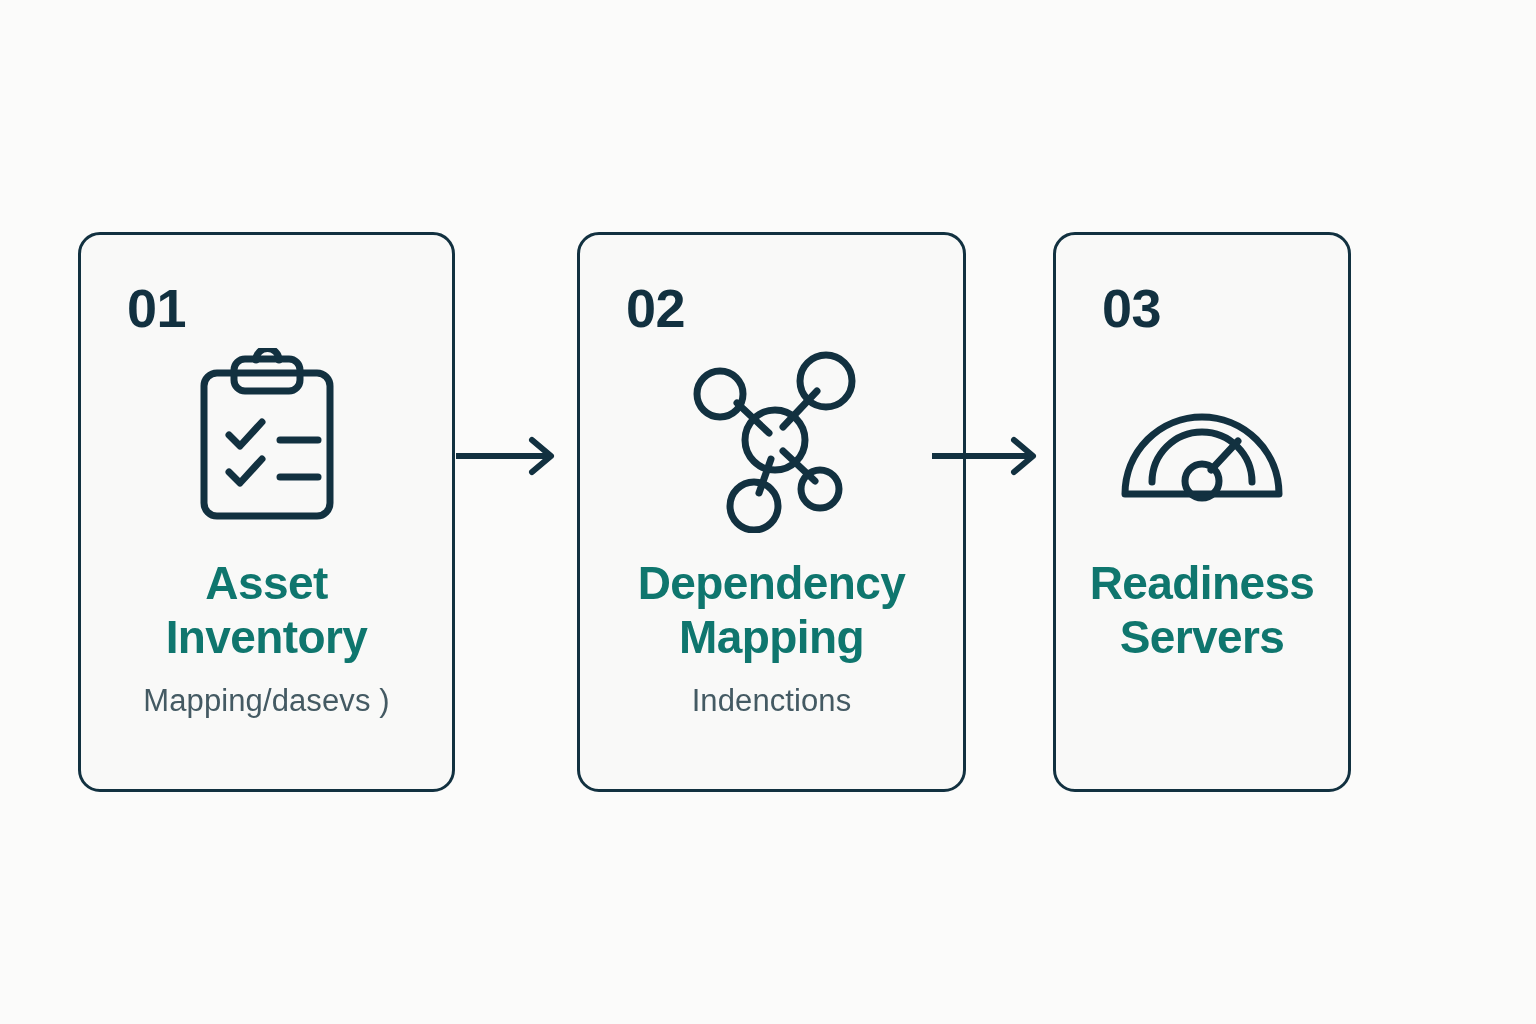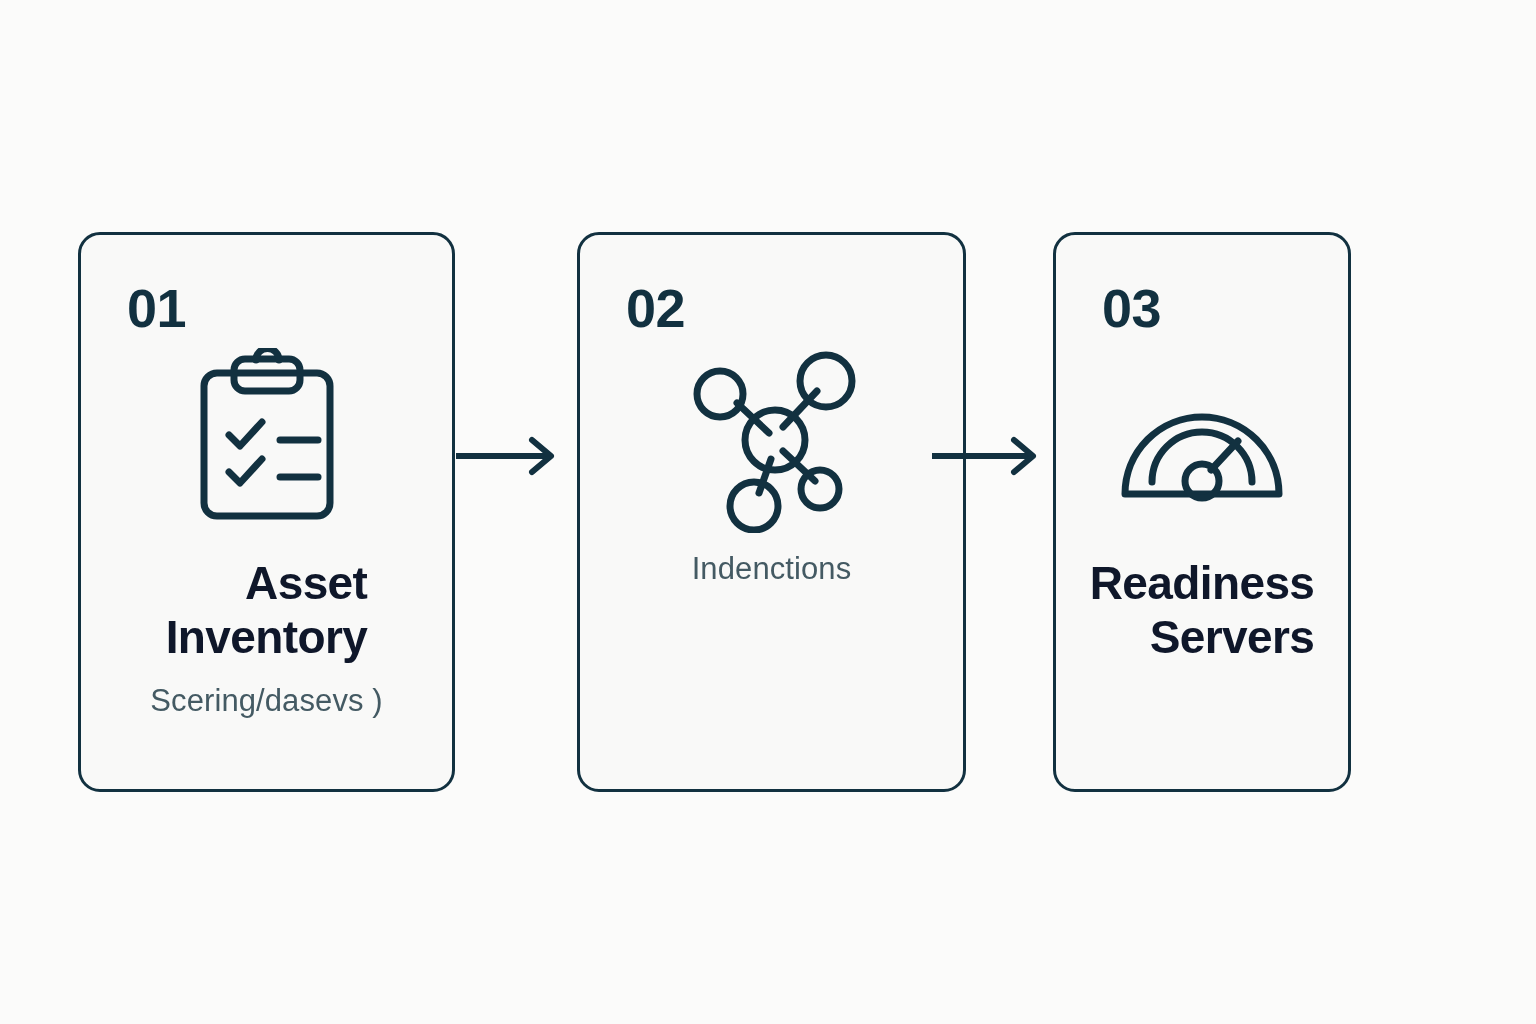--- a/index.html
+++ b/index.html
@@ -43,23 +43,23 @@
     display:flex;
     align-items:center;
     justify-content:center;
   }
   .icon-wrap svg{display:block;}
 
   .card-title{
     margin-top:24px;
     font-size:46px;
     font-weight:700;
-    color:#0f172a;
+    color:#0f766e;
     line-height:1.17;
-    text-align:right;
+    text-align:center;
     letter-spacing:-0.6px;
     padding:0 10px;
     white-space:pre-line;
   }
   .card-subtitle{
     margin-top:18px;
     font-size:31px;
     font-weight:400;
     color:#445a63;
     text-align:center;
@@ -90,21 +90,21 @@
         <path d="M64 12 a11.5 11.5 0 0 1 23 0"></path>
         <path d="M37 87 l11 11 l22 -24"></path>
         <path d="M37 124 l11 11 l22 -24"></path>
         <line x1="88" y1="92" x2="126" y2="92"></line>
         <line x1="88" y1="129" x2="126" y2="129"></line>
       </svg>
     </div>
 
     <div class="card-title">Asset
 Inventory</div>
-    <div class="card-subtitle">Scering/dasevs )</div>
+    <div class="card-subtitle">Mapping/dasevs )</div>
   </div>
 
   <div class="arrow arrow-1">
     <svg width="104" height="40" viewBox="0 0 104 40" fill="none" stroke="#123140" stroke-width="6" stroke-linecap="round" stroke-linejoin="round">
       <line x1="0" y1="20" x2="92" y2="20"></line>
       <polyline points="76,4 95,20 76,36"></polyline>
     </svg>
   </div>
 
   <div class="card card-2">
@@ -117,20 +117,22 @@
         <line x1="96" y1="108" x2="128" y2="138"></line>
         <line x1="84" y1="116" x2="72" y2="150"></line>
         <circle cx="88" cy="97" r="30"></circle>
         <circle cx="33" cy="51" r="23"></circle>
         <circle cx="139" cy="38" r="26"></circle>
         <circle cx="133" cy="146" r="19"></circle>
         <circle cx="67" cy="163" r="24"></circle>
       </svg>
     </div>
 
+    <div class="card-title">Dependency
+Mapping</div>
     <div class="card-subtitle">Indenctions</div>
   </div>
 
   <div class="arrow arrow-2">
     <svg width="110" height="40" viewBox="0 0 110 40" fill="none" stroke="#123140" stroke-width="6" stroke-linecap="round" stroke-linejoin="round">
       <line x1="0" y1="20" x2="98" y2="20"></line>
       <polyline points="82,4 101,20 82,36"></polyline>
     </svg>
   </div>
 

